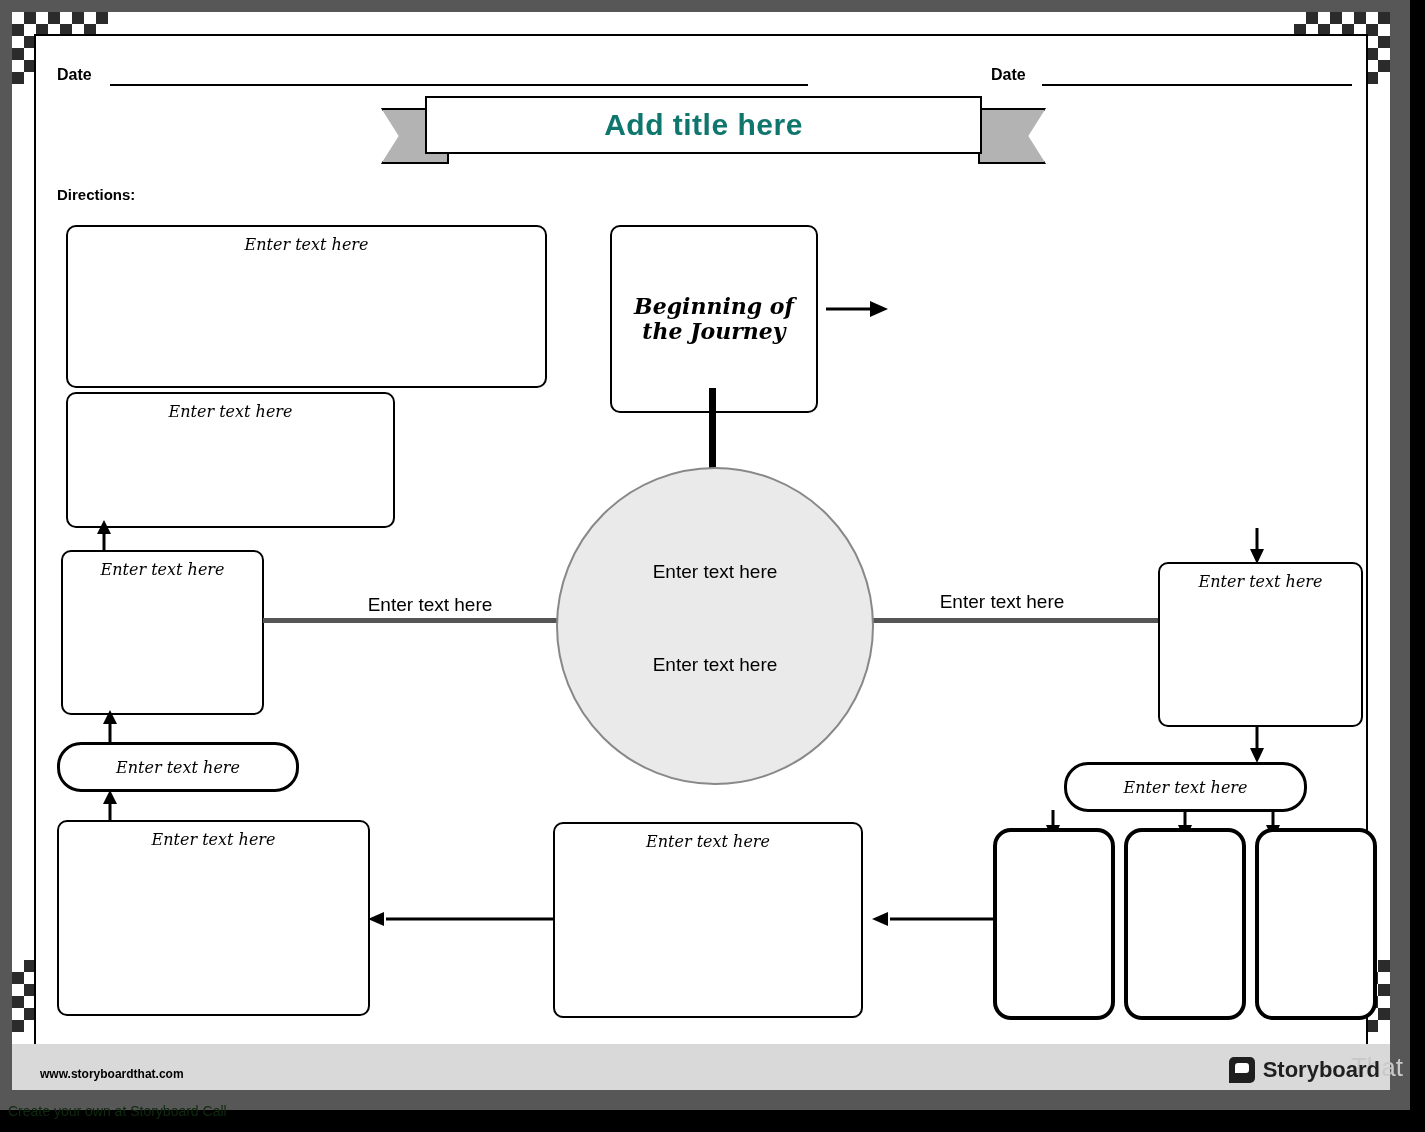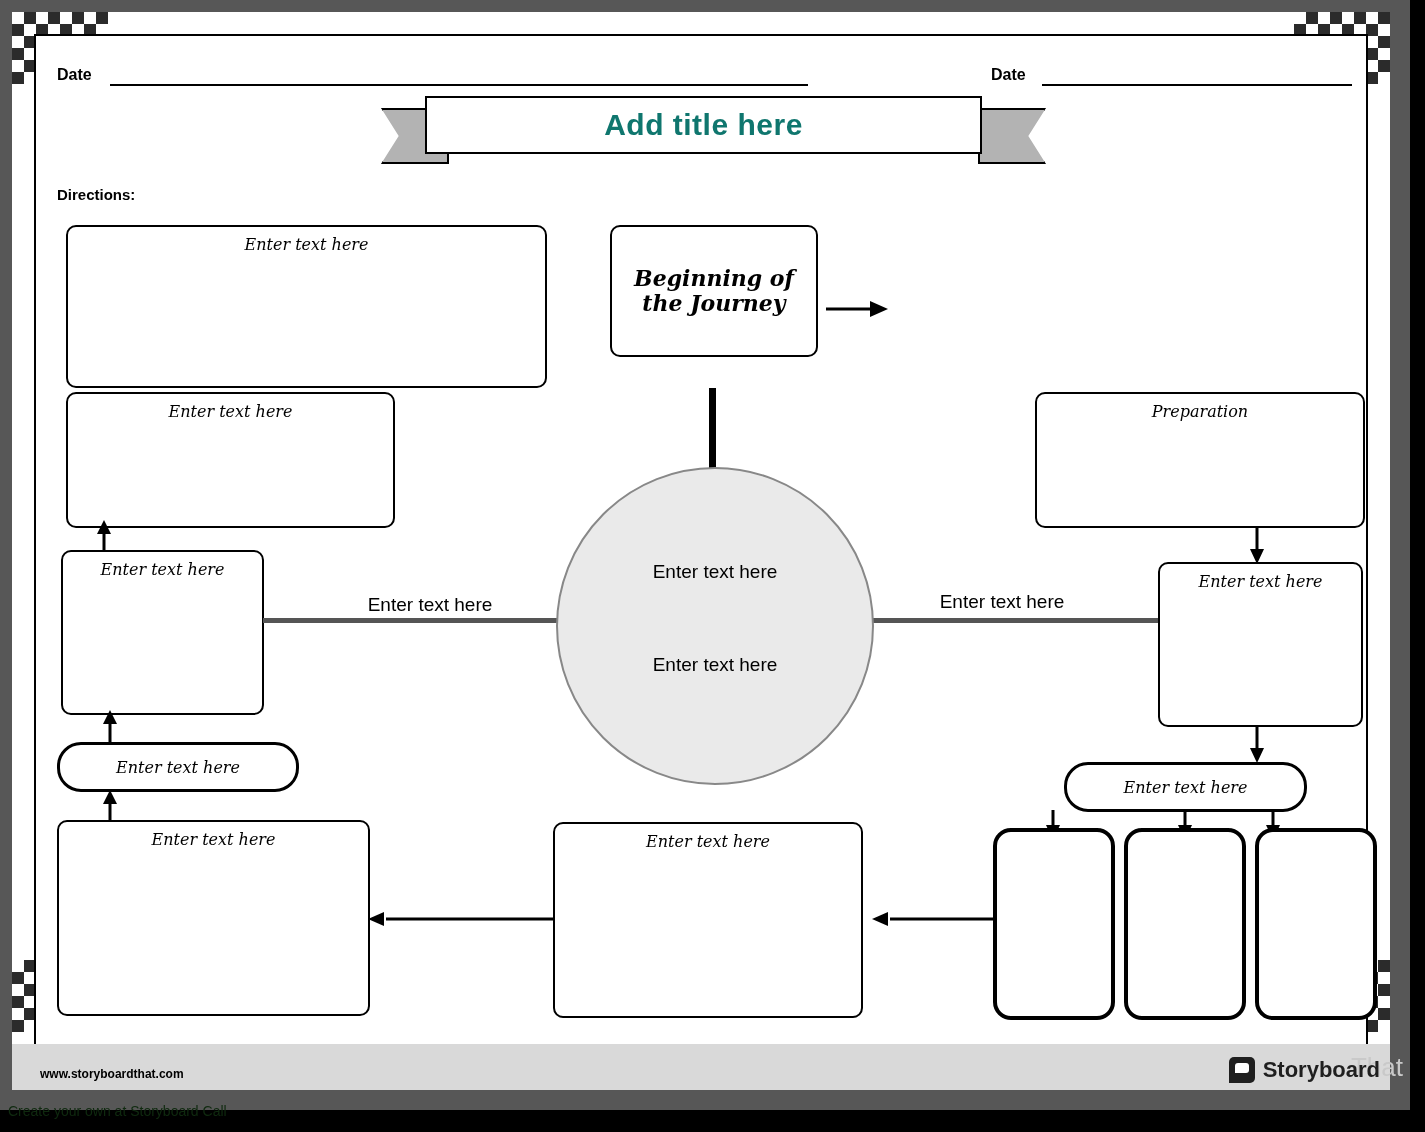--- a/index.html
+++ b/index.html
@@ -326,21 +326,21 @@
 
   <div class="box" style="left:553px; top:822px; width:310px; height:196px;">
     <div class="box-label">Enter text here</div>
   </div>
 
   <svg class="arrow" style="left:872px; top:902px; width:125px; height:34px;" viewBox="0 0 125 34">
     <line x1="125" y1="17" x2="18" y2="17" stroke="#000" stroke-width="3"></line>
     <polygon points="0,17 16,10 16,24" fill="#000"></polygon>
   </svg>
 
-  <div class="box" style="left:610px; top:225px; width:208px; height:132px;">
+  <div class="box" style="left:610px; top:225px; width:208px; height:188px;">
     <div class="box-center-label" style="white-space:pre-line;">Beginning of
 the Journey</div>
   </div>
 
   <div class="thickline" style="left:709px; top:388px; width:7px; height:100px;"></div>
 
   <svg class="arrow" style="left:826px; top:292px; width:62px; height:34px;" viewBox="0 0 62 34">
     <line x1="0" y1="17" x2="46" y2="17" stroke="#000" stroke-width="3"></line>
     <polygon points="62,17 44,9 44,25" fill="#000"></polygon>
   </svg>
@@ -348,23 +348,20 @@
   <div class="spine" style="left:263px; top:618px; width:900px;"></div>
   <div class="spine-label" style="left:330px; top:594px; width:200px;">Enter text here</div>
   <div class="spine-label" style="left:912px; top:591px; width:180px;">Enter text here</div>
 
   <div class="circle" style="left:556px; top:467px; width:318px; height:318px;">
     <div class="circle-line" style="top:92px;">Enter text here</div>
     <div class="circle-line" style="top:185px;">Enter text here</div>
   </div>
 
 
-  <div class="box" style="left:1035px; top:392px; width:330px; height:136px;">
-    <div class="box-label">Preparation</div>
-  </div>
 
   <svg class="arrow" style="left:1245px; top:528px; width:24px; height:36px;" viewBox="0 0 24 36">
     <line x1="12" y1="0" x2="12" y2="24" stroke="#000" stroke-width="3"></line>
     <polygon points="12,36 5,21 19,21" fill="#000"></polygon>
   </svg>
 
   <div class="box" style="left:1158px; top:562px; width:205px; height:165px;">
     <div class="box-label">Enter text here</div>
   </div>
 

